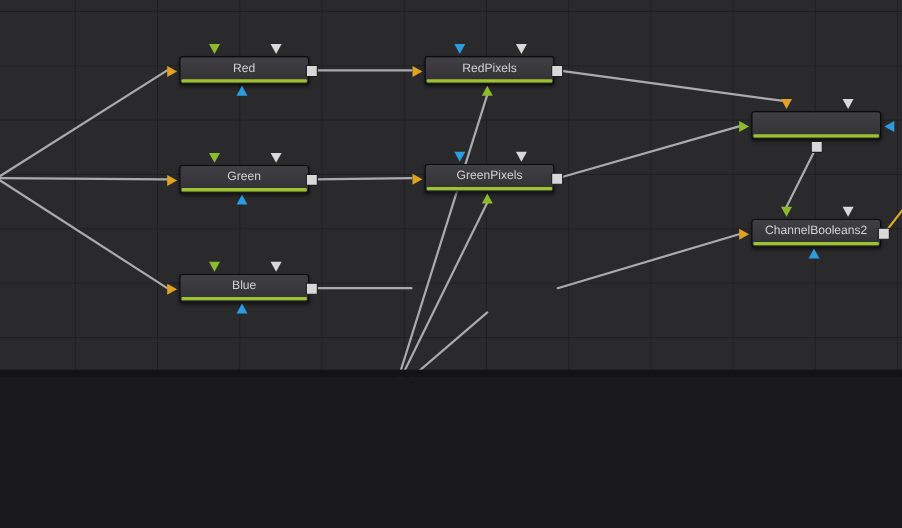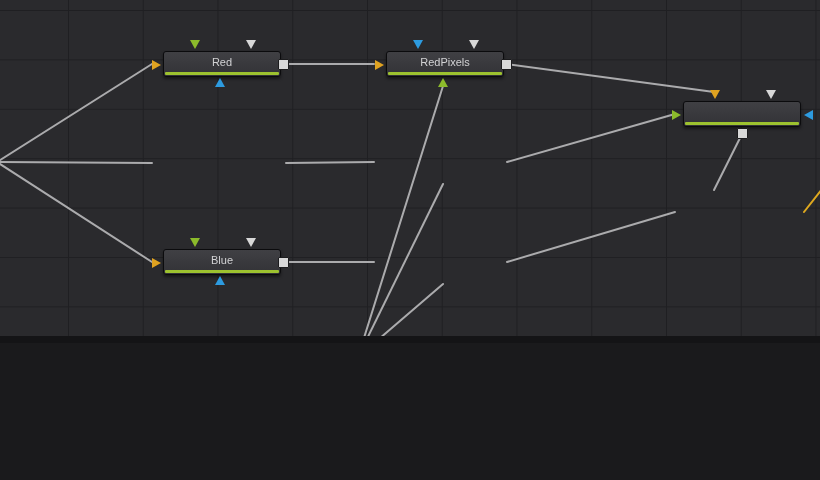--- a/index.html
+++ b/index.html
@@ -80,20 +80,29 @@
   <div class="node" style="left:163px;top:51px">
     <span class="tri t-down green" style="left:26px"></span>
     <span class="tri t-down white" style="left:82px"></span>
     <span class="tri t-right yellow"></span>
     <span class="tri t-up blue" style="left:51px"></span>
     <span class="sq right"></span>
     <span class="title">Red</span>
     <span class="underline u-channel"></span>
   </div>
 
+  <div class="node" style="left:163px;top:150px">
+    <span class="tri t-down green" style="left:26px"></span>
+    <span class="tri t-down white" style="left:82px"></span>
+    <span class="tri t-right yellow"></span>
+    <span class="tri t-up blue" style="left:51px"></span>
+    <span class="sq right"></span>
+    <span class="title">Green</span>
+    <span class="underline u-channel"></span>
+  </div>
 
   <div class="node" style="left:386px;top:51px">
     <span class="tri t-down blue" style="left:26px"></span>
     <span class="tri t-down white" style="left:82px"></span>
     <span class="tri t-right yellow"></span>
     <span class="tri t-up green" style="left:51px"></span>
     <span class="sq right"></span>
     <span class="title">RedPixels</span>
     <span class="underline u-channel"></span>
   </div>
@@ -101,31 +110,49 @@
   <div class="node" style="left:163px;top:249px">
     <span class="tri t-down green" style="left:26px"></span>
     <span class="tri t-down white" style="left:82px"></span>
     <span class="tri t-right yellow"></span>
     <span class="tri t-up blue" style="left:51px"></span>
     <span class="sq right"></span>
     <span class="title">Blue</span>
     <span class="underline u-channel"></span>
   </div>
 
+  <div class="node" style="left:386px;top:149px">
+    <span class="tri t-down blue" style="left:26px"></span>
+    <span class="tri t-down white" style="left:82px"></span>
+    <span class="tri t-right yellow"></span>
+    <span class="tri t-up green" style="left:51px"></span>
+    <span class="sq right"></span>
+    <span class="title">GreenPixels</span>
+    <span class="underline u-channel"></span>
+  </div>
 
 
   <div class="node" style="left:683px;top:101px">
     <span class="tri t-down yellow" style="left:26px"></span>
     <span class="tri t-down white" style="left:82px"></span>
     <span class="tri t-right green"></span>
     <span class="tri t-left blue"></span>
     <span class="sq bottom"></span>
     <span class="underline u-channel"></span>
   </div>
 
+  <div class="node" style="left:683px;top:199px">
+    <span class="tri t-down green" style="left:26px"></span>
+    <span class="tri t-down white" style="left:82px"></span>
+    <span class="tri t-right yellow"></span>
+    <span class="tri t-up blue" style="left:51px"></span>
+    <span class="sq right"></span>
+    <span class="title">ChannelBooleans2</span>
+    <span class="underline u-channel"></span>
+  </div>
 
   <div class="node" style="left:237px;top:344px">
     <span class="tri t-right blue"></span>
     <span class="tri t-up yellow" style="left:51px"></span>
     <span class="sq right"></span>
     <span class="underline u-transform"></span>
   </div>
 
 
   <div class="bottom-edge"></div>

